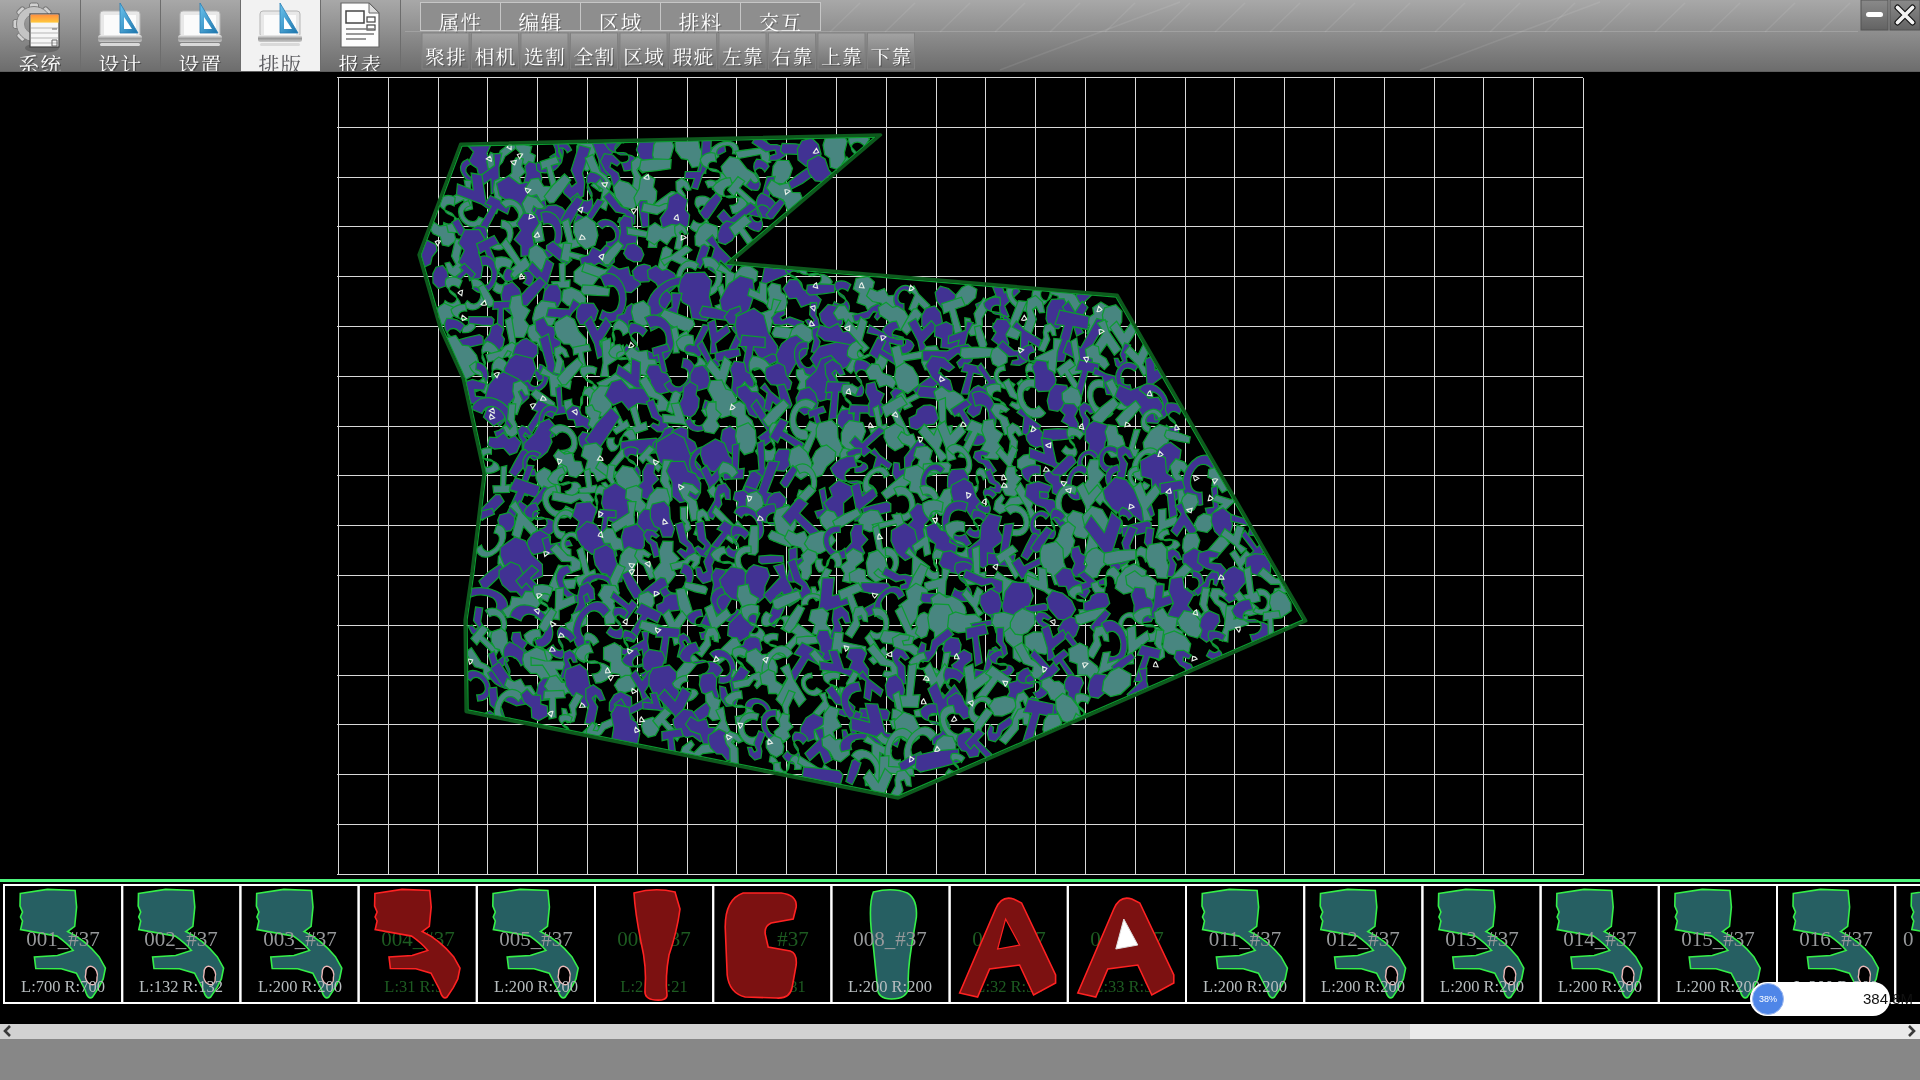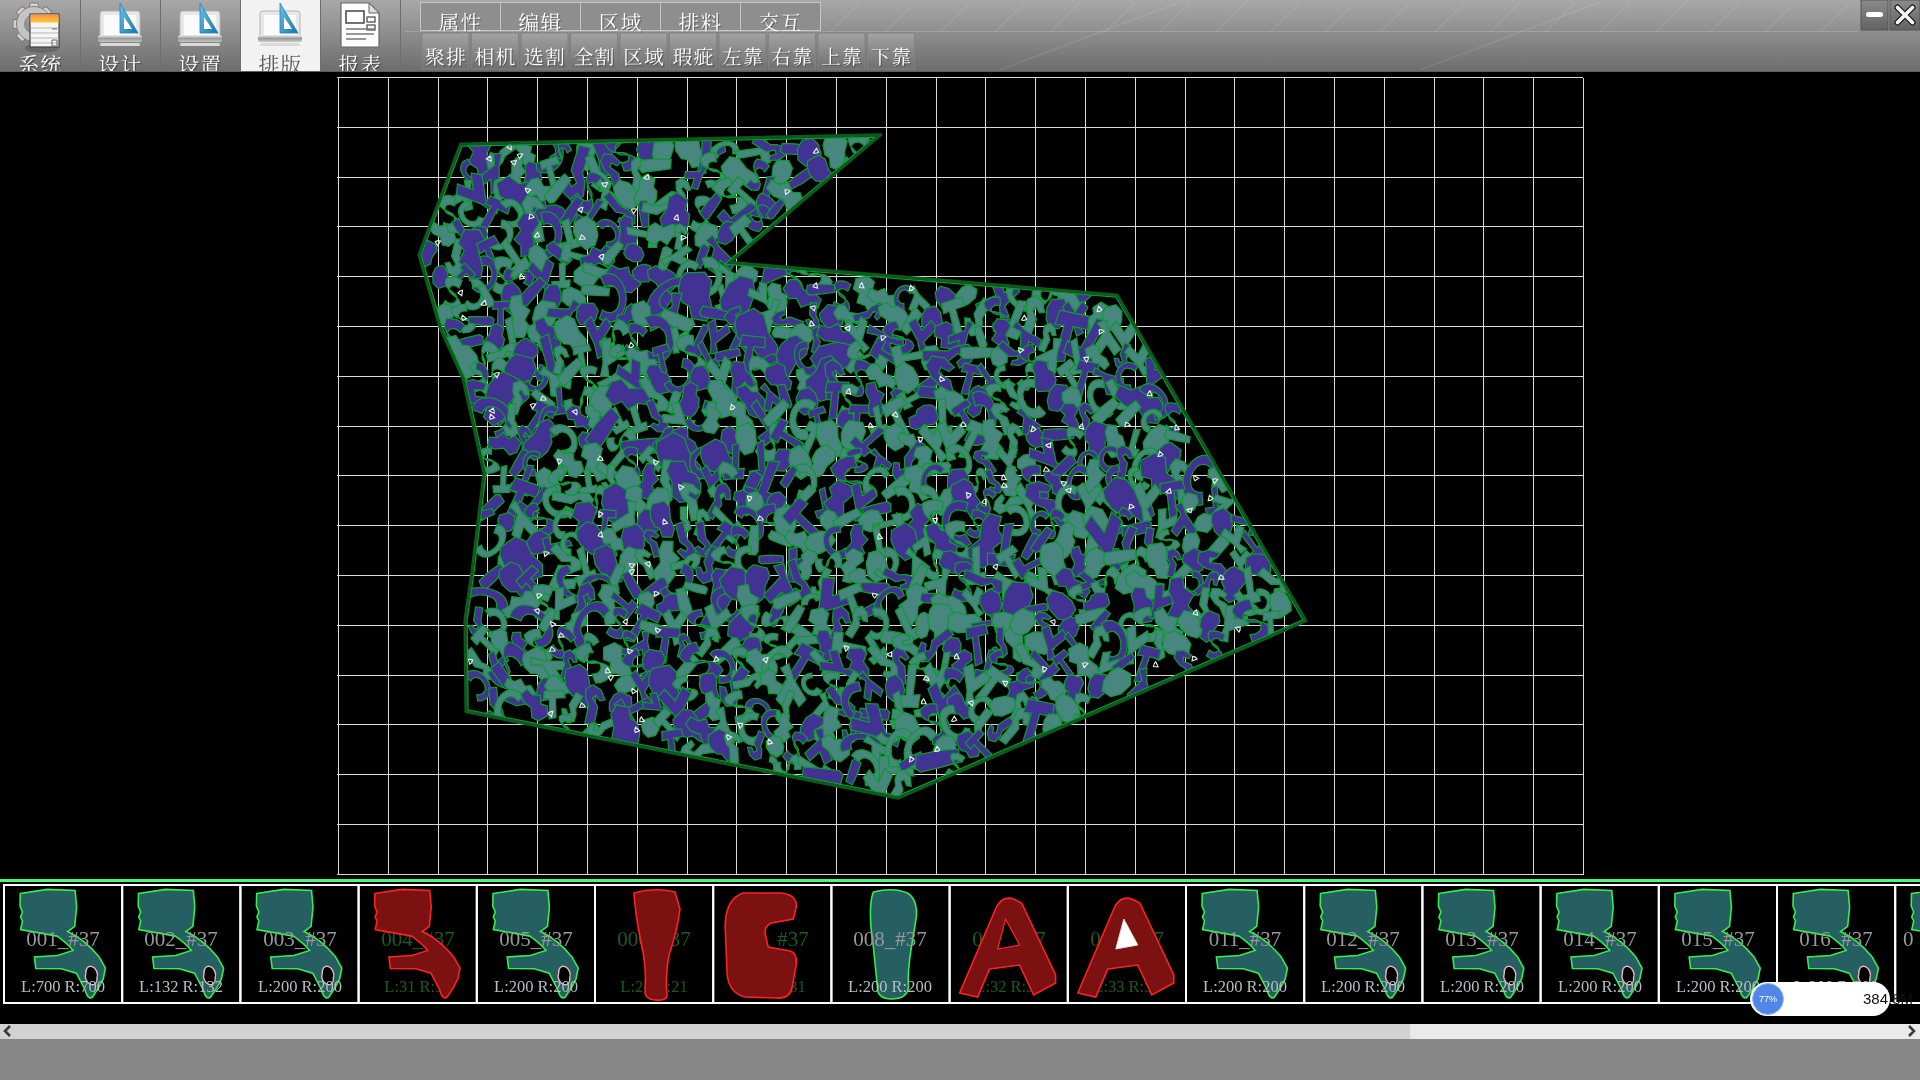--- a/index.html
+++ b/index.html
@@ -1433,14 +1433,14 @@
         <path d="M8,1 L3,6 L8,11" stroke="#3a3a3a" stroke-width="2.6" fill="none"></path>
       </svg>
   <div class="abs" style="left:17px;top:0;width:1393px;height:15px;background:#d2d2d2"></div>
   <svg width="12" height="12" class="abs" style="left:1905px;top:1px">
         <path d="M4,1 L9,6 L4,11" stroke="#3a3a3a" stroke-width="2.6" fill="none"></path>
       </svg>
 </div>
 <div class="abs" style="left:0;top:1039px;width:1920px;height:41px;background:#878787"></div>
 <div class="abs" style="left:1750px;top:982px;width:140px;height:34px;background:#fff;border-radius:17px"></div>
 <div class="abs" style="left:1752px;top:983px;width:32px;height:32px;background:#4f86e8;border:1px solid #9db8ef;border-radius:50%"></div>
-<div class="abs" style="left:1752px;top:994px;width:32px;text-align:center;font-size:9px;color:#fff">77%</div>
+<div class="abs" style="left:1752px;top:994px;width:32px;text-align:center;font-size:9px;color:#fff">38%</div>
 <div class="abs" style="left:1863px;top:990px;font-size:15px;color:#111">384.8M</div>
 </div>
 </body></html>

